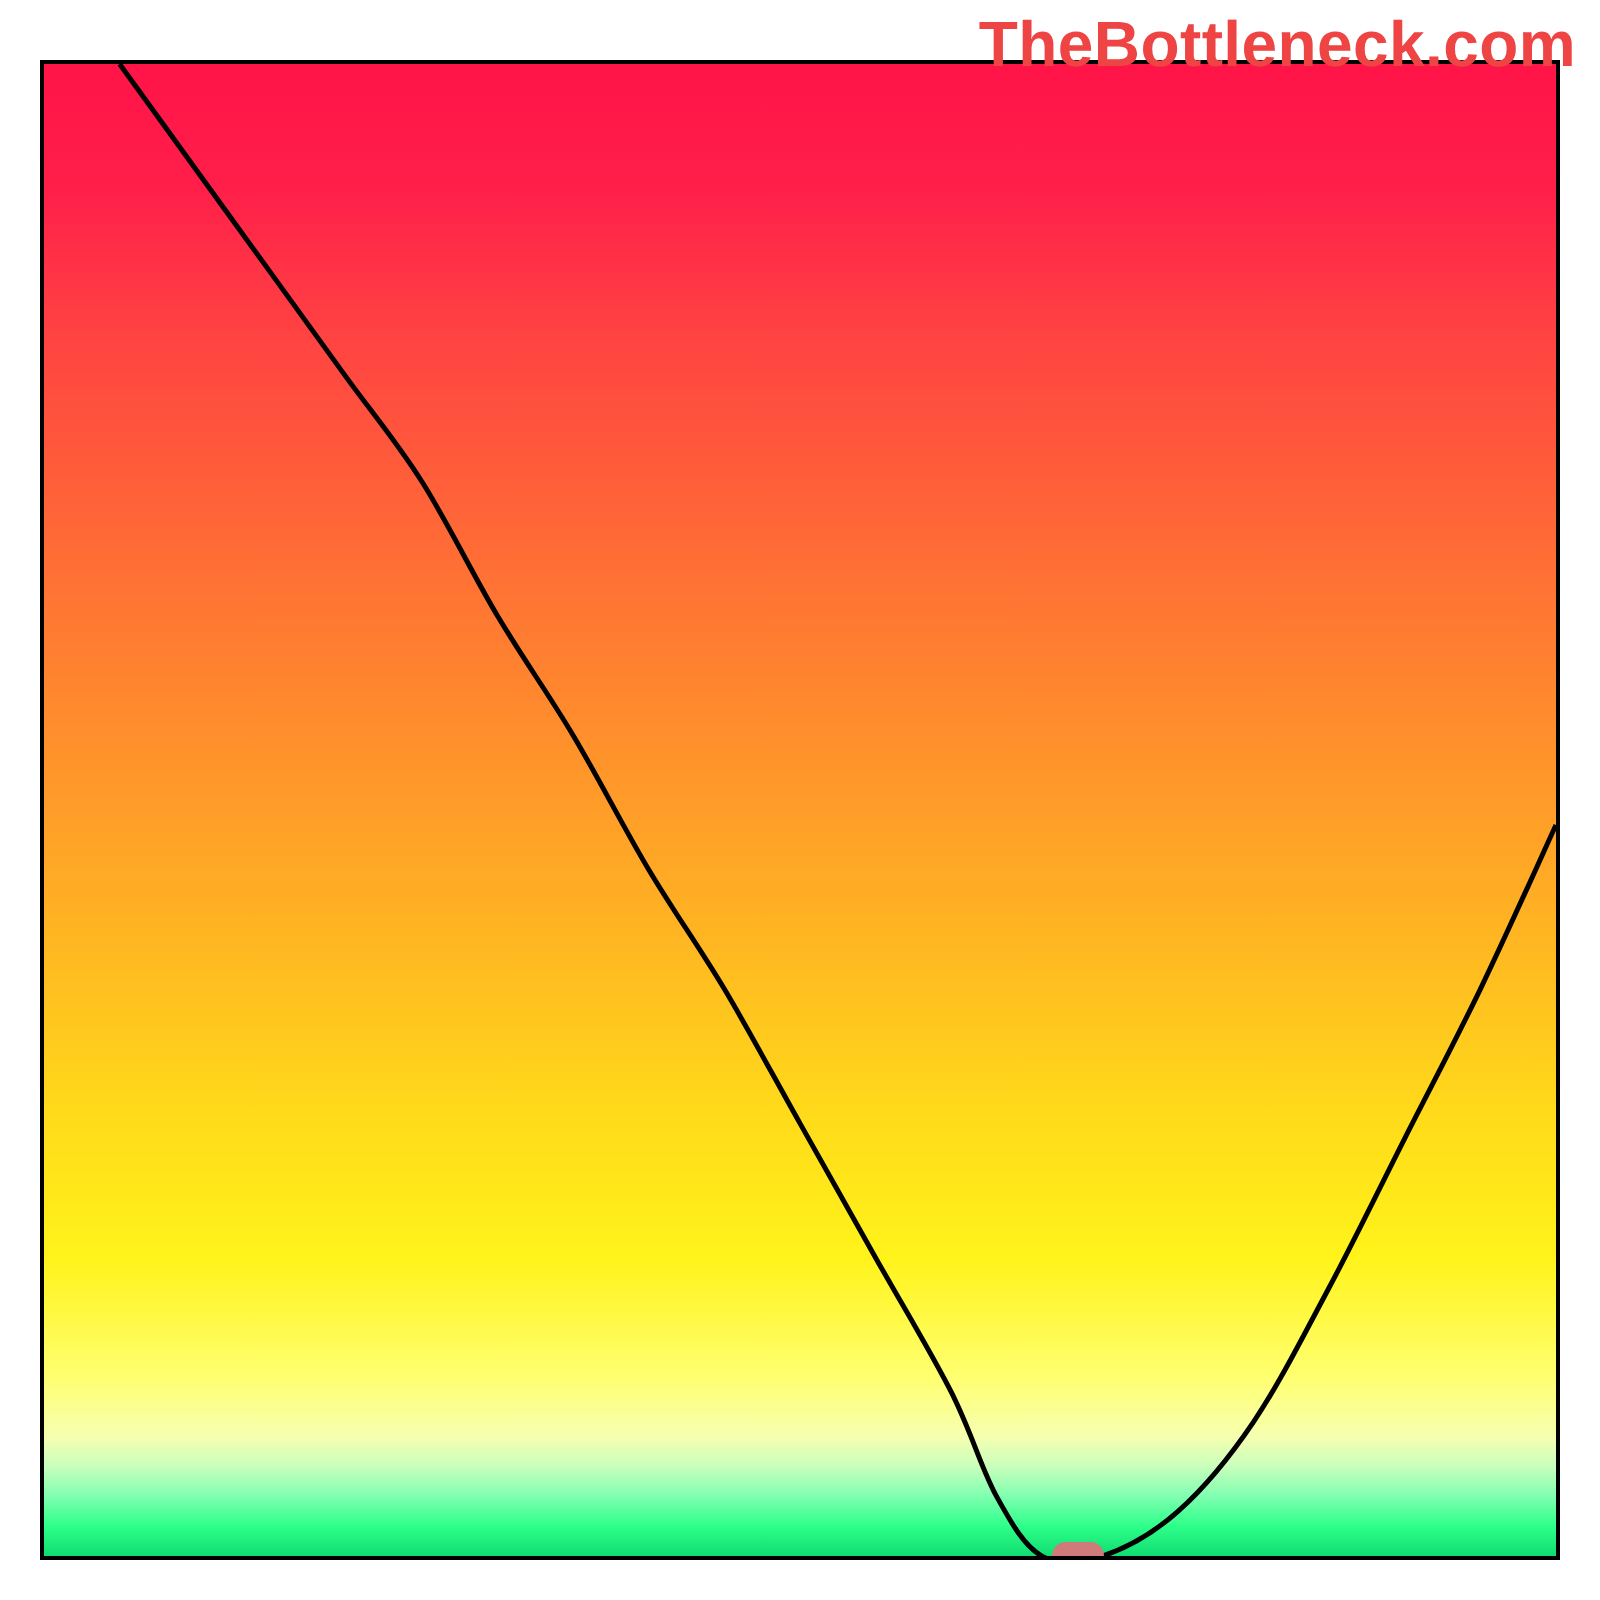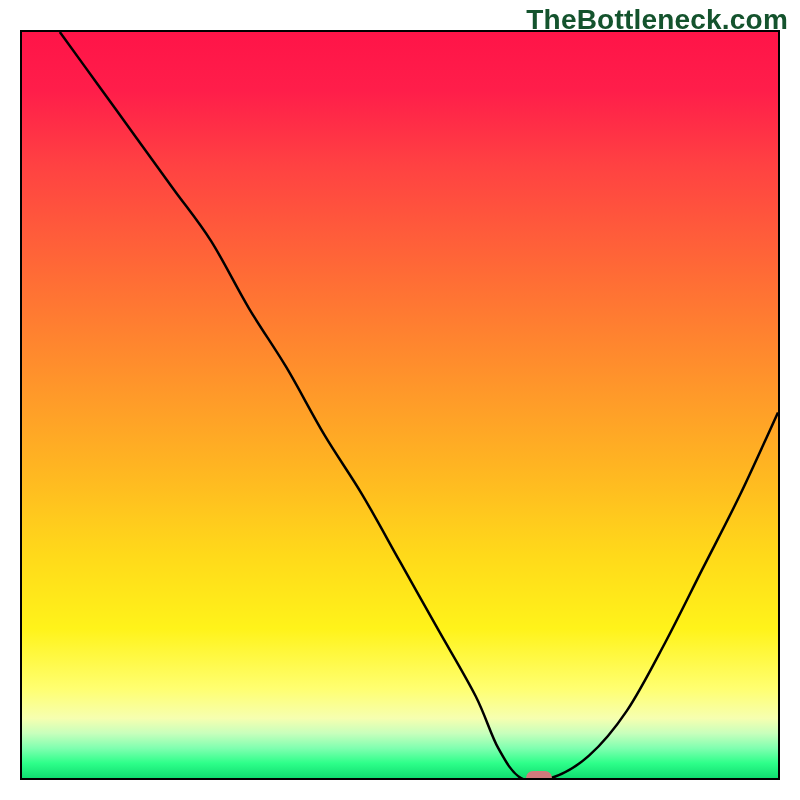--- a/index.html
+++ b/index.html
@@ -12,23 +12,23 @@
   }
   .container {
     position: relative;
     width: 800px;
     height: 800px;
   }
   .watermark {
     position: absolute;
     top: 4px;
     right: 12px;
-    font-size: 28px;
+    font-size: 32px;
     font-weight: 600;
-    color: #14532d;
+    color: #ef4444;
     letter-spacing: 0.2px;
     z-index: 20;
   }
   .plot-box {
     position: absolute;
     left: 20px;
     top: 30px;
     width: 760px;
     height: 750px;
     box-sizing: border-box;

